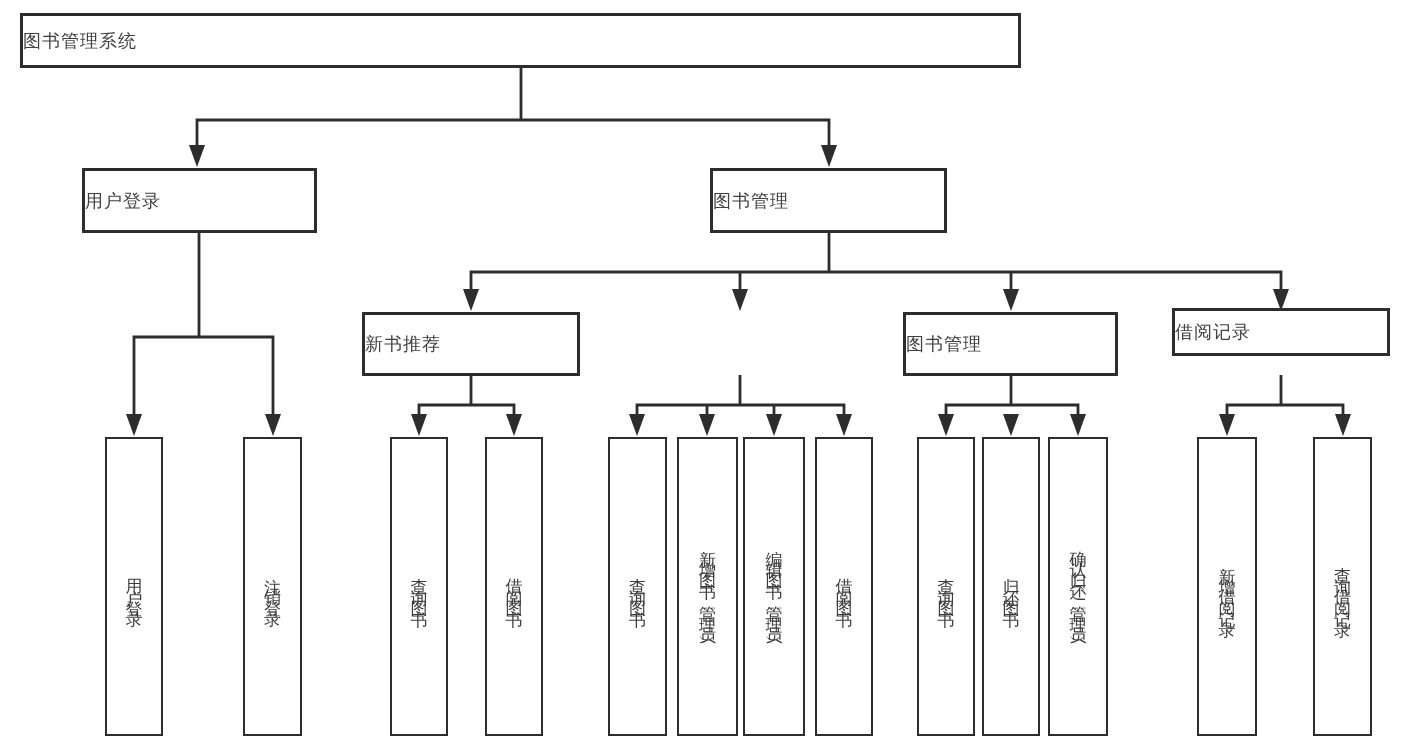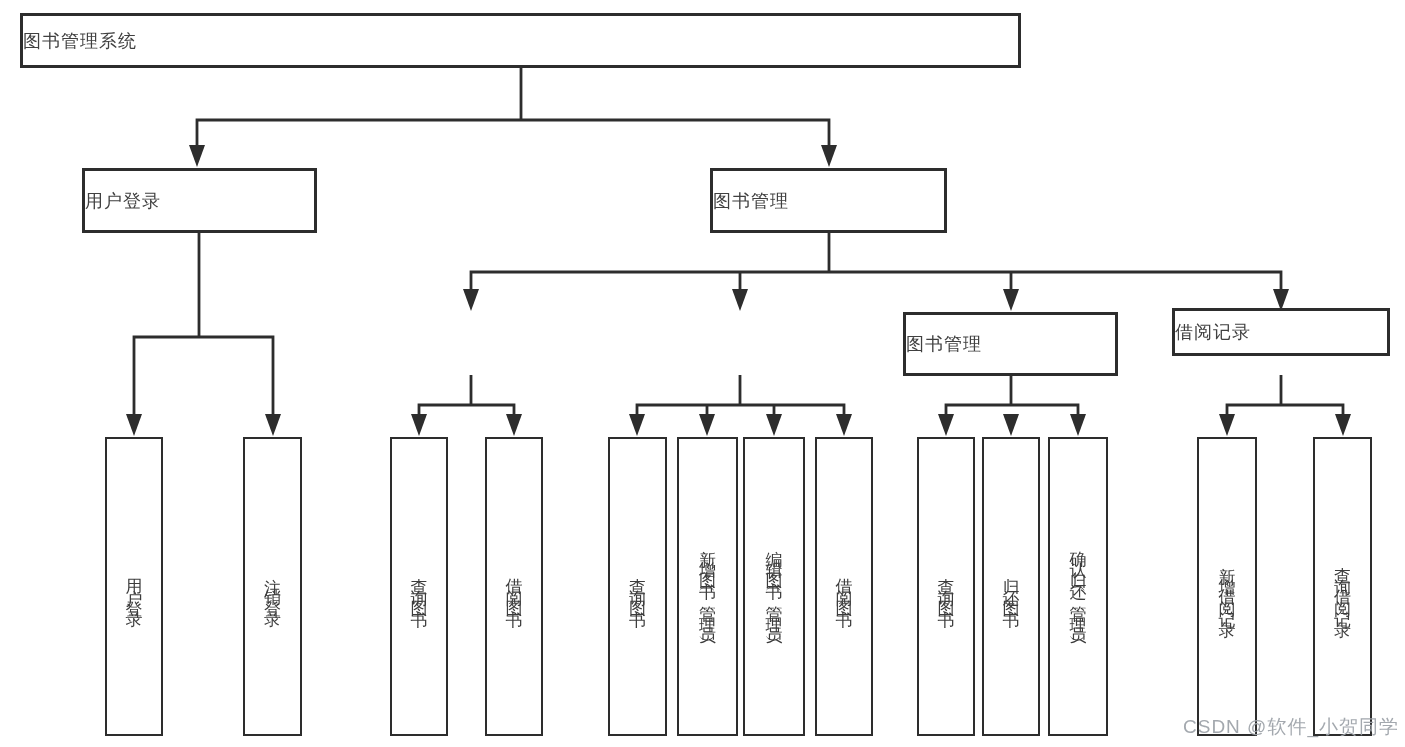--- a/index.html
+++ b/index.html
@@ -121,20 +121,23 @@
     <span>图书管理系统</span>
   </div>
 
   <div class="node" style="left:82px; top:168px; width:235px; height:65px;">
     <span>用户登录</span>
   </div>
   <div class="node" style="left:710px; top:168px; width:237px; height:65px;">
     <span>图书管理</span>
   </div>
 
+  <div class="node" style="left:362px; top:312px; width:218px; height:64px;">
+    <span>新书推荐</span>
+  </div>
   <div class="node" style="left:903px; top:312px; width:215px; height:64px;">
     <span>图书管理</span>
   </div>
   <div class="node" style="left:1172px; top:308px; width:218px; height:48px;">
     <span>借阅记录</span>
   </div>
 
   <div class="leaf" style="left:105px; width:58px;">
     <span>用户登录</span>
   </div>
@@ -172,15 +175,14 @@
     <span>确认归还（管理员）</span>
   </div>
 
   <div class="leaf" style="left:1197px; width:60px;">
     <span>新增借阅记录</span>
   </div>
   <div class="leaf" style="left:1313px; width:59px;">
     <span>查询借阅记录</span>
   </div>
 
-  <div class="watermark">CSDN @软件_小贺同学</div>
 
 </div>
 
 </body></html>

